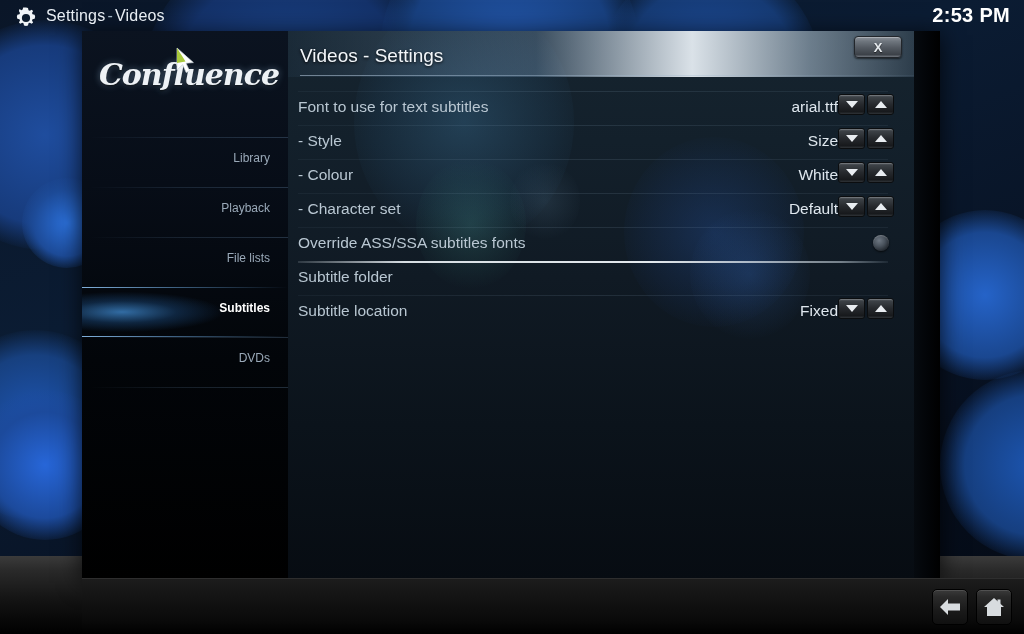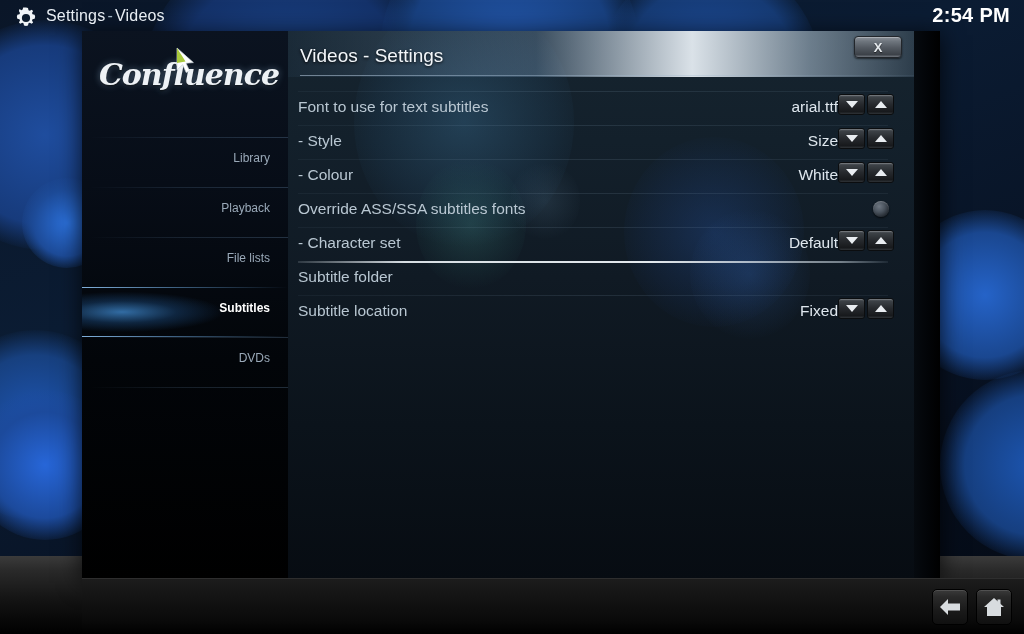--- a/index.html
+++ b/index.html
@@ -125,21 +125,21 @@
 </div>
 
 <div id="topbar">
   <svg id="gear" viewBox="0 0 24 24">
     <path fill="#f0f4f8" d="M12 1.6l2 .5.5 2.1 1.3.55 1.85-1.1 1.45 1.45-1.1 1.85.55 1.3 2.1.5.5 2-.5 2-2.1.5-.55 1.3 1.1 1.85-1.45 1.45-1.85-1.1-1.3.55-.5 2.1-2 .5-2-.5-.5-2.1-1.3-.55-1.85 1.1-1.45-1.45 1.1-1.85-.55-1.3-2.1-.5-.5-2 .5-2 2.1-.5.55-1.3-1.1-1.85L5.5 3.05l1.85 1.1 1.3-.55.5-2.1z"></path>
     <circle cx="12" cy="12" r="4.1" fill="#0c1b2e"></circle>
   </svg>
   <div id="topTitle">
     <span>Settings</span><span class="dash">-</span><span>Videos</span>
   </div>
-  <div id="clock">2:54 PM</div>
+  <div id="clock">2:53 PM</div>
 </div>
 
 <div id="dialog">
 
   <div id="sidebar">
     <div id="logo">
       <div id="logoText">Confluence</div>
       <svg id="cursor" viewBox="0 0 22 28">
         <path d="M3 1 L3 23 L8.6 17.6 L12.2 25.5 L15.6 24 L12 16.2 L19.4 15.6 Z" fill="#ffffff" stroke="#cfd8e0" stroke-width="0.7"></path>
         <path d="M3 1 L3 16 L11.5 14.5 Z" fill="#a8c83c"></path>
@@ -224,38 +224,38 @@
         <div class="spin">
           <div class="sb">
               <span class="tri dn"></span>
             </div>
           <div class="sb">
               <span class="tri up"></span>
             </div>
         </div>
       </div>
 
+      <div class="srow">
+        <div class="rsep"></div>
+        <div class="name">- Character set</div>
+        <div class="val">Default</div>
+        <div class="spin">
+          <div class="sb">
+              <span class="tri dn"></span>
+            </div>
+          <div class="sb">
+              <span class="tri up"></span>
+            </div>
+        </div>
+      </div>
+
       <div class="srow noctrl">
         <div class="rsep"></div>
         <div class="name">Override ASS/SSA subtitles fonts</div>
         <div class="toggle"></div>
-      </div>
-
-      <div class="srow">
-        <div class="rsep"></div>
-        <div class="name">- Character set</div>
-        <div class="val">Default</div>
-        <div class="spin">
-          <div class="sb">
-              <span class="tri dn"></span>
-            </div>
-          <div class="sb">
-              <span class="tri up"></span>
-            </div>
-        </div>
       </div>
 
       <div class="srow noctrl bright-sep">
         <div class="rsep"></div>
         <div class="name">Subtitle folder</div>
         <div class="val"></div>
       </div>
 
       <div class="srow">
         <div class="rsep"></div>

